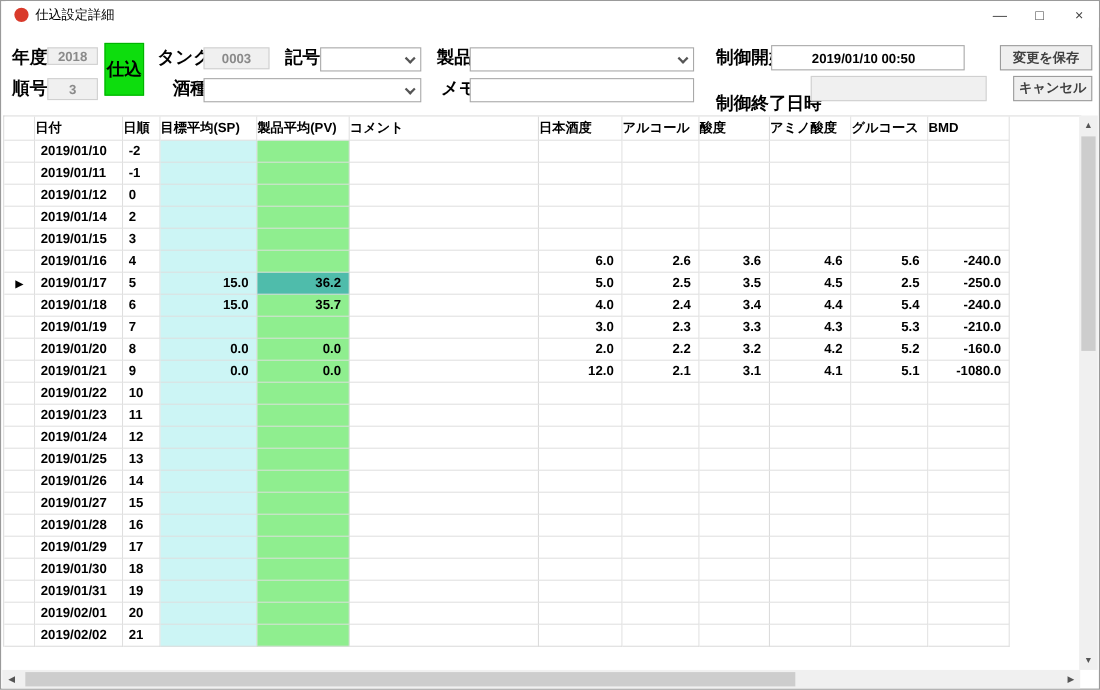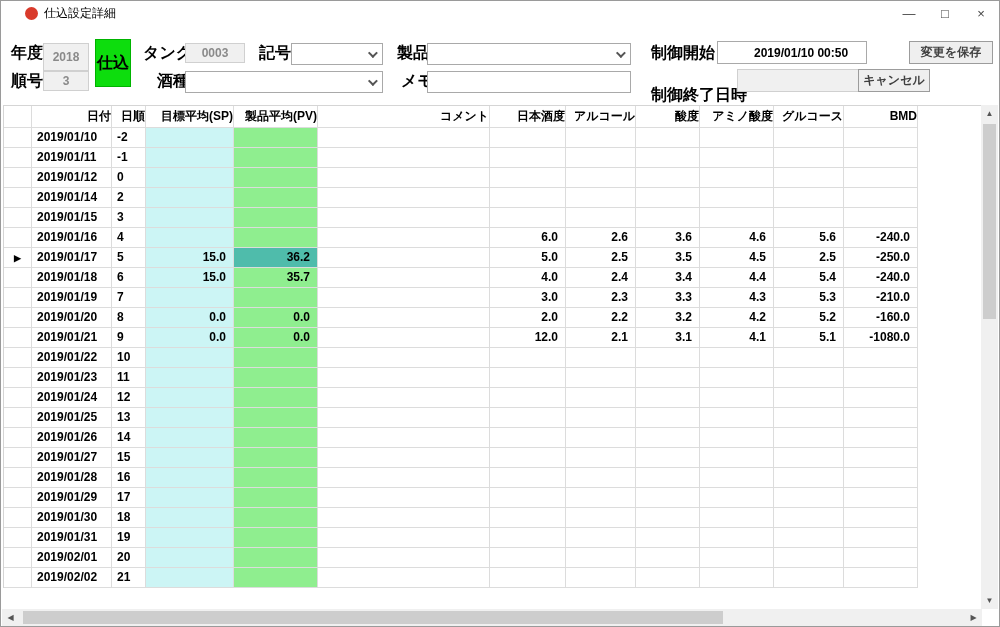--- a/index.html
+++ b/index.html
@@ -1,40 +1,40 @@
 <!DOCTYPE html>
 <html style="--shikomi-green: #0ddd0d; --sp-column: #ccf5f5; --pv-column: #8fee8f; --selected-cell: #4fbcab;"><head>
 <meta charset="utf-8">
 <style>
   * { box-sizing: border-box; margin: 0; padding: 0; }
   html,body { width:1000px; height:627px; font-family:"Liberation Sans",sans-serif; background:#cfcfcf; }
   .window{position:absolute;top:0;left:0;width:1000px;height:627px;background:#fff;border:1px solid #9a9a9a;overflow:hidden}
 
   
-  .titlebar{position:absolute;top:0;left:16px;right:0;height:24px;background:#fff;display:flex;align-items:center}
+  .titlebar{position:absolute;top:0;left:4px;right:0;height:24px;background:#fff;display:flex;align-items:center}
   .app-icon{width:13px;height:13px;border-radius:50%;background:#d93a2b;margin-left:8px;flex:0 0 auto}
   .title{font-size:12px;color:#000;margin-left:6px}
   .win-controls{margin-left:auto;display:flex;height:100%}
   .win-btn{width:36px;height:100%;display:flex;align-items:center;justify-content:center;font-size:13px;color:#444;cursor:default}
 
   
   .lbl{position:absolute;font-size:16px;font-weight:bold;color:#000;line-height:22px;white-space:nowrap}
   .ro-field{position:absolute;background:#f0f0f0;border:1px solid #d0d0d0;color:#8a8a8a;font-size:12px;font-weight:bold;text-align:center;font-family:"Liberation Sans",sans-serif}
   .tx-field{position:absolute;background:#fff;border:1px solid #a9a9a9;color:#000;font-size:12px;font-weight:bold;padding:0 5px;font-family:"Liberation Sans",sans-serif}
   .combo{position:absolute;background:#fff;border:1px solid #a9a9a9;display:flex;align-items:center}
   .combo-arrow{margin-left:auto;margin-right:7px;width:7px;height:7px;border-right:2px solid #555;border-bottom:2px solid #555;transform:rotate(45deg) translateY(-2px)}
   .btn{position:absolute;background:#efefef;border:1px solid #9c9c9c;font-size:12px;font-weight:bold;color:#404040;text-align:center;line-height:20px;cursor:default}
   .shikomi{position:absolute;left:94px;top:38px;width:36px;height:48px;background:var(--shikomi-green,#00dd00);border:1px solid #00b300;font-size:16px;font-weight:bold;color:#000;display:flex;align-items:center;justify-content:center}
 
   
   .grid{position:absolute;left:2px;top:104px;width:980px;border-top:1px solid #d5d5d5;border-left:1px solid #d5d5d5;background:#fff}
   .grow{display:grid;grid-template-columns:28px 80px 34px 88px 84px 172px 76px 70px 64px 74px 70px 74px 1fr;height:20px}
   .ghead{height:22px}
   .gcell{border-right:1px solid #dcdcdc;border-bottom:1px solid #dcdcdc;font-size:12px;font-weight:bold;color:#000;line-height:19px;white-space:nowrap;overflow:hidden;background:#fff}
-  .hcell{line-height:21px;text-align:right}
+  .hcell{line-height:21px;text-align:left}
   .rowhdr{text-align:center;font-size:9px;line-height:20px;color:#000}
   .a-l{text-align:left;padding-left:5px}
   .a-r{text-align:right;padding-right:7px}
   .bg-sp{background:var(--sp-column,#ccf5f5)}
   .bg-pv{background:var(--pv-column,#90ee90)}
   .selcell{background:var(--selected-cell,#4fbcab)}
   .filler{border-right:none;border-bottom:none}
 
   
   .vscroll{position:absolute;right:1px;top:104px;width:17px;height:504px;background:#f0f0f0;display:flex;flex-direction:column;align-items:center}
@@ -53,21 +53,21 @@
     <span class="app-icon"></span>
     <span class="title">仕込設定詳細</span>
     <div class="win-controls">
       <span class="win-btn">—</span>
       <span class="win-btn">□</span>
       <span class="win-btn">×</span>
     </div>
   </div>
 
   <span class="lbl" style="left:10px;top:41px">年度</span>
-  <input class="ro-field" style="left: 42px; top: 42px; width: 46px; height: 28px;" readonly="" value="2018">
+  <input class="ro-field" style="left: 42px; top: 42px; width: 46px; height: 16px;" readonly="" value="2018">
 
   <span class="lbl" style="left:10px;top:69px">順号</span>
   <input class="ro-field" style="left: 42px; top: 70px; width: 46px; height: 20px;" readonly="" value="3">
 
   <div class="shikomi">仕込</div>
 
   <span class="lbl" style="left:142px;top:41px">タンク</span>
   <input class="ro-field" style="left: 184px; top: 42px; width: 60px; height: 20px;" readonly="" value="0003">
 
   <span class="lbl" style="left:258px;top:41px">記号</span>
@@ -85,27 +85,27 @@
   <span class="lbl" style="left:396px;top:41px">製品</span>
   <div class="combo" style="left:426px;top:42px;width:204px;height:22px">
     <span></span>
     <span class="combo-arrow"></span>
   </div>
 
   <span class="lbl" style="left:400px;top:69px">メモ</span>
   <input class="tx-field" style="left: 426px; top: 70px; width: 204px; height: 22px;" value="">
 
   <span class="lbl" style="left:650px;top:41px">制御開始日時</span>
-  <input class="tx-field" style="left: 716px; top: 40px; width: 150px; height: 23px; padding-left: 36px;" value="2019/01/10 00:50">
+  <input class="tx-field" style="left: 700px; top: 40px; width: 176px; height: 23px; padding-left: 36px;" value="2019/01/10 00:50">
 
   <span class="lbl" style="left:650px;top:83px">制御終了日時</span>
   <input class="ro-field" style="left: 736px; top: 68px; width: 160px; height: 23px;" readonly="" value="">
 
   <div class="btn" style="left:908px;top:40px;width:84px;height:23px">変更を保存</div>
-  <div class="btn" style="left:857px;top:68px;width:72px;height:23px">キャンセル</div>
+  <div class="btn" style="left:920px;top:68px;width:72px;height:23px">キャンセル</div>
 
   <div class="grid">
       <div class="grow ghead">
         <div class="gcell hcell rowhdr"></div>
         <div class="gcell hcell">日付</div>
         <div class="gcell hcell">日順</div>
         <div class="gcell hcell">目標平均(SP)</div>
         <div class="gcell hcell">製品平均(PV)</div>
         <div class="gcell hcell">コメント</div>
         <div class="gcell hcell">日本酒度</div>

